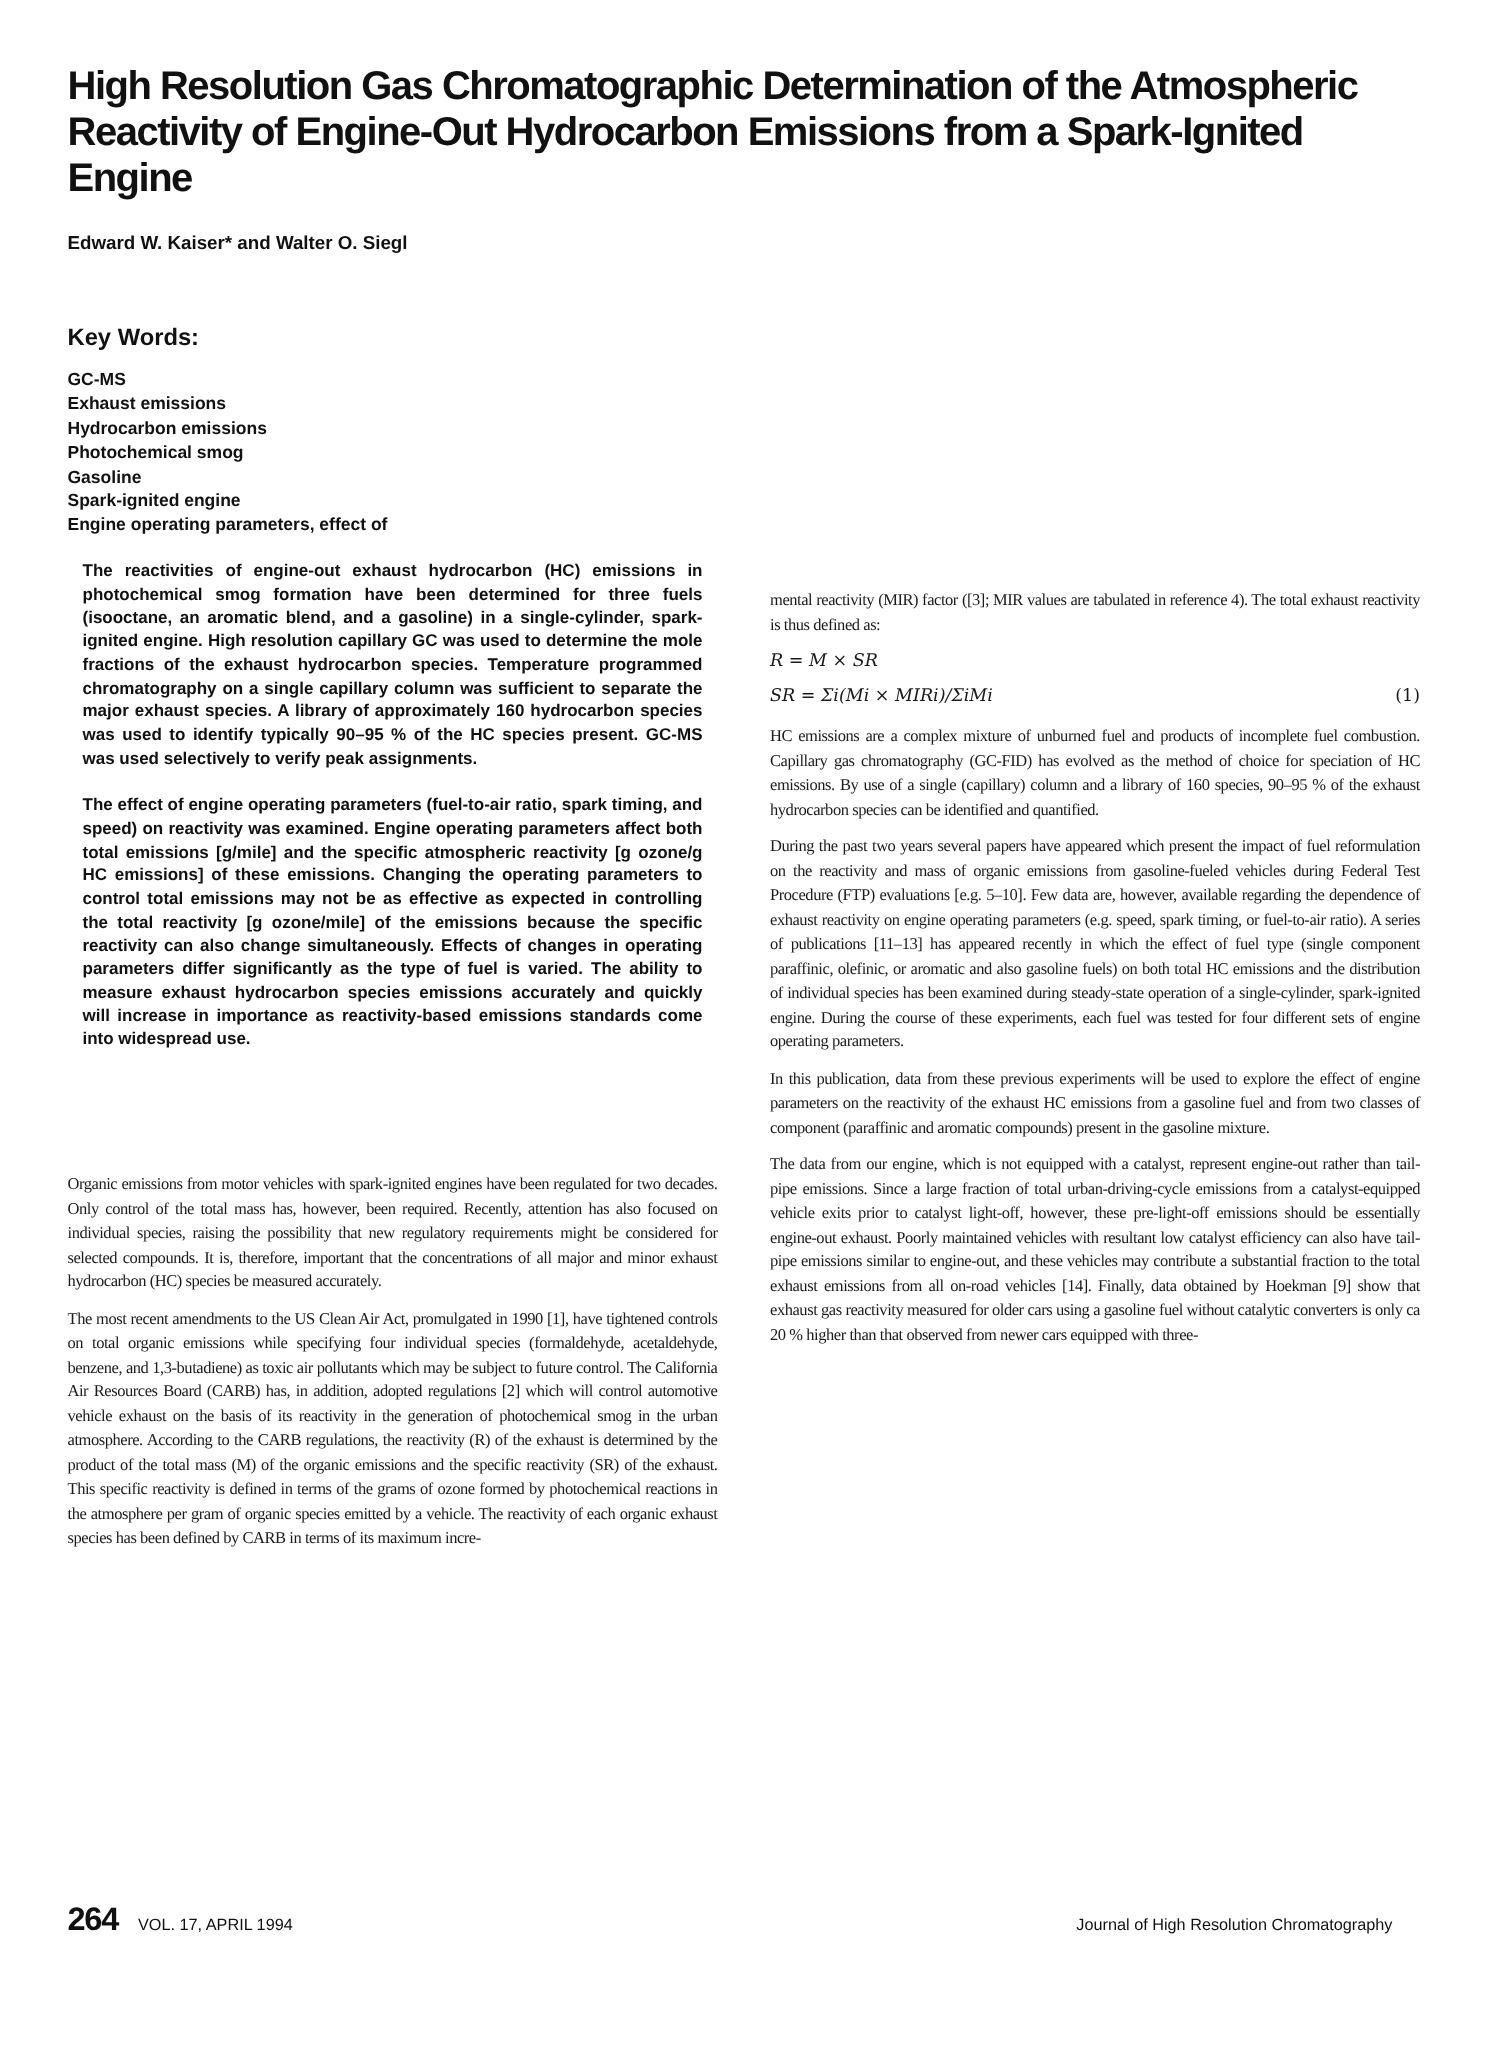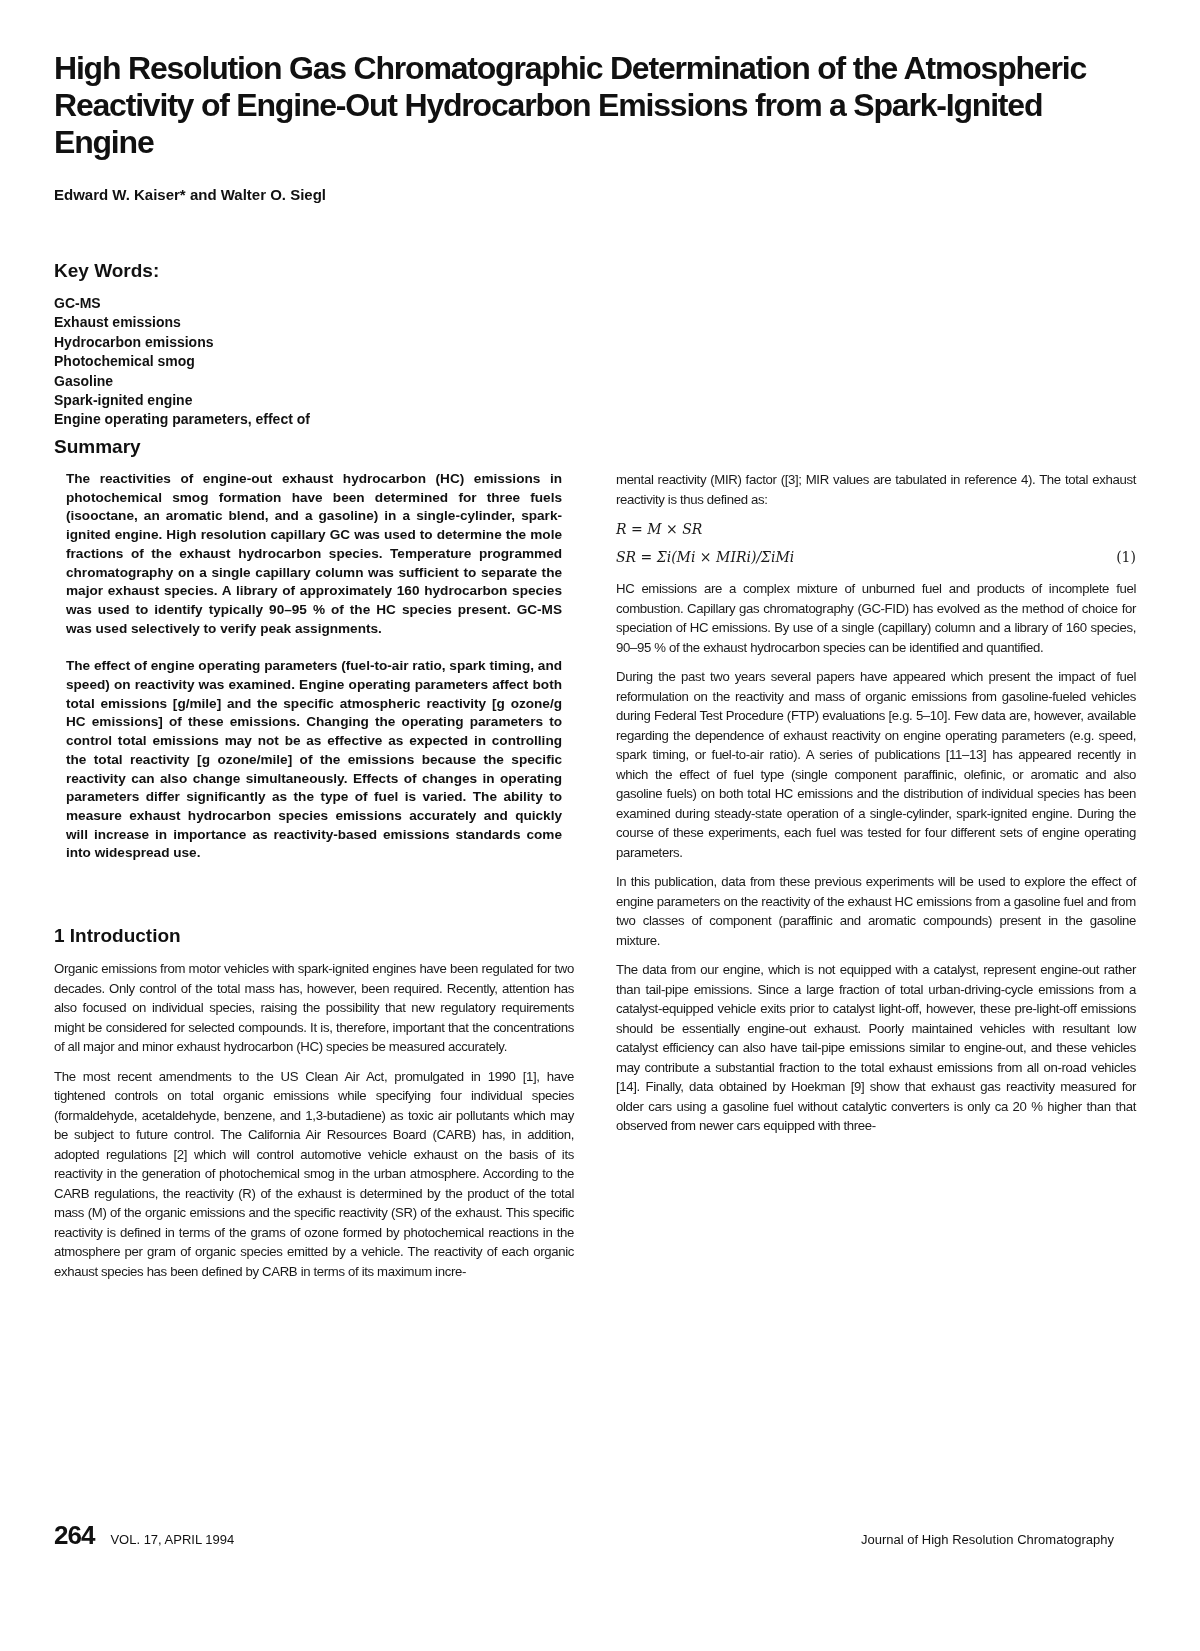--- a/index.html
+++ b/index.html
@@ -34,21 +34,21 @@
   .col-right { left: 616px; }
 
   .h-sec {
     font-family: "Liberation Sans", sans-serif; font-weight: bold; font-size: 19px; margin: 0;
   }
   .summary-p {
     font-family: "Liberation Sans", sans-serif; font-weight: bold; font-size: 13.6px;
     line-height: 18.7px; text-align: justify; margin: 12px;
   }
   .body-p {
-    font-family: Liberation Sans, sans-serif; font-size: 13.2px; font-weight: 300;
+    font-family: Liberation Serif, serif; font-size: 13.2px; font-weight: 300;
     line-height: 19.5px; text-align: justify; margin: 0; color: #1a1a1a;
     letter-spacing: -0.35px;
   }
   .eq {
     font-family: "DejaVu Serif", serif; font-size: 14px; font-style: italic; margin: 0;
     display: flex; justify-content: space-between; color: #1a1a1a;
   }
   .eq .num { font-style: normal; }
 
   .footer-left {
@@ -76,27 +76,25 @@
     <li>GC-MS</li>
     <li>Exhaust emissions</li>
     <li>Hydrocarbon emissions</li>
     <li>Photochemical smog</li>
     <li>Gasoline</li>
     <li>Spark-ignited engine</li>
     <li>Engine operating parameters, effect of</li>
   </ul>
 
   <div class="col col-left" style="top:436px;">
-    <h2 class="h-sec">Summary</h2>
     <p class="summary-p" style="margin-top:12px;">The reactivities of engine-out exhaust hydrocarbon (HC) emissions in photochemical smog formation have been determined for three fuels (isooctane, an aromatic blend, and a gasoline) in a single-cylinder, spark-ignited engine. High resolution capillary GC was used to determine the mole fractions of the exhaust hydrocarbon species. Temperature programmed chromatography on a single capillary column was sufficient to separate the major exhaust species. A library of approximately 160 hydrocarbon species was used to identify typically 90–95 % of the HC species present. GC-MS was used selectively to verify peak assignments.</p>
     <p class="summary-p" style="margin-top:19px;">The effect of engine operating parameters (fuel-to-air ratio, spark timing, and speed) on reactivity was examined. Engine operating parameters affect both total emissions [g/mile] and the specific atmospheric reactivity [g ozone/g HC emissions] of these emissions. Changing the operating parameters to control total emissions may not be as effective as expected in controlling the total reactivity [g ozone/mile] of the emissions because the specific reactivity can also change simultaneously. Effects of changes in operating parameters differ significantly as the type of fuel is varied. The ability to measure exhaust hydrocarbon species emissions accurately and quickly will increase in importance as reactivity-based emissions standards come into widespread use.</p>
   </div>
 
   <div class="col col-left" style="top:925px;">
-    <h2 class="h-sec">1 Introduction</h2>
     <p class="body-p" style="margin-top:12px;">Organic emissions from motor vehicles with spark-ignited engines have been regulated for two decades. Only control of the total mass has, however, been required. Recently, attention has also focused on individual species, raising the possibility that new regulatory requirements might be considered for selected compounds. It is, therefore, important that the concentrations of all major and minor exhaust hydrocarbon (HC) species be measured accurately.</p>
     <p class="body-p" style="margin-top:10px;">The most recent amendments to the US Clean Air Act, promulgated in 1990 [1], have tightened controls on total organic emissions while specifying four individual species (formaldehyde, acetaldehyde, benzene, and 1,3-butadiene) as toxic air pollutants which may be subject to future control. The California Air Resources Board (CARB) has, in addition, adopted regulations [2] which will control automotive vehicle exhaust on the basis of its reactivity in the generation of photochemical smog in the urban atmosphere. According to the CARB regulations, the reactivity (R) of the exhaust is determined by the product of the total mass (M) of the organic emissions and the specific reactivity (SR) of the exhaust. This specific reactivity is defined in terms of the grams of ozone formed by photochemical reactions in the atmosphere per gram of organic species emitted by a vehicle. The reactivity of each organic exhaust species has been defined by CARB in terms of its maximum incre-</p>
   </div>
 
   <div class="col col-right" style="top:470px;">
     <p class="body-p">mental reactivity (MIR) factor ([3]; MIR values are tabulated in reference 4). The total exhaust reactivity is thus defined as:</p>
     <p class="eq" style="margin-top:12px;">
       <span>R = M × SR</span>
     </p>
     <p class="eq" style="margin-top:12px;">

